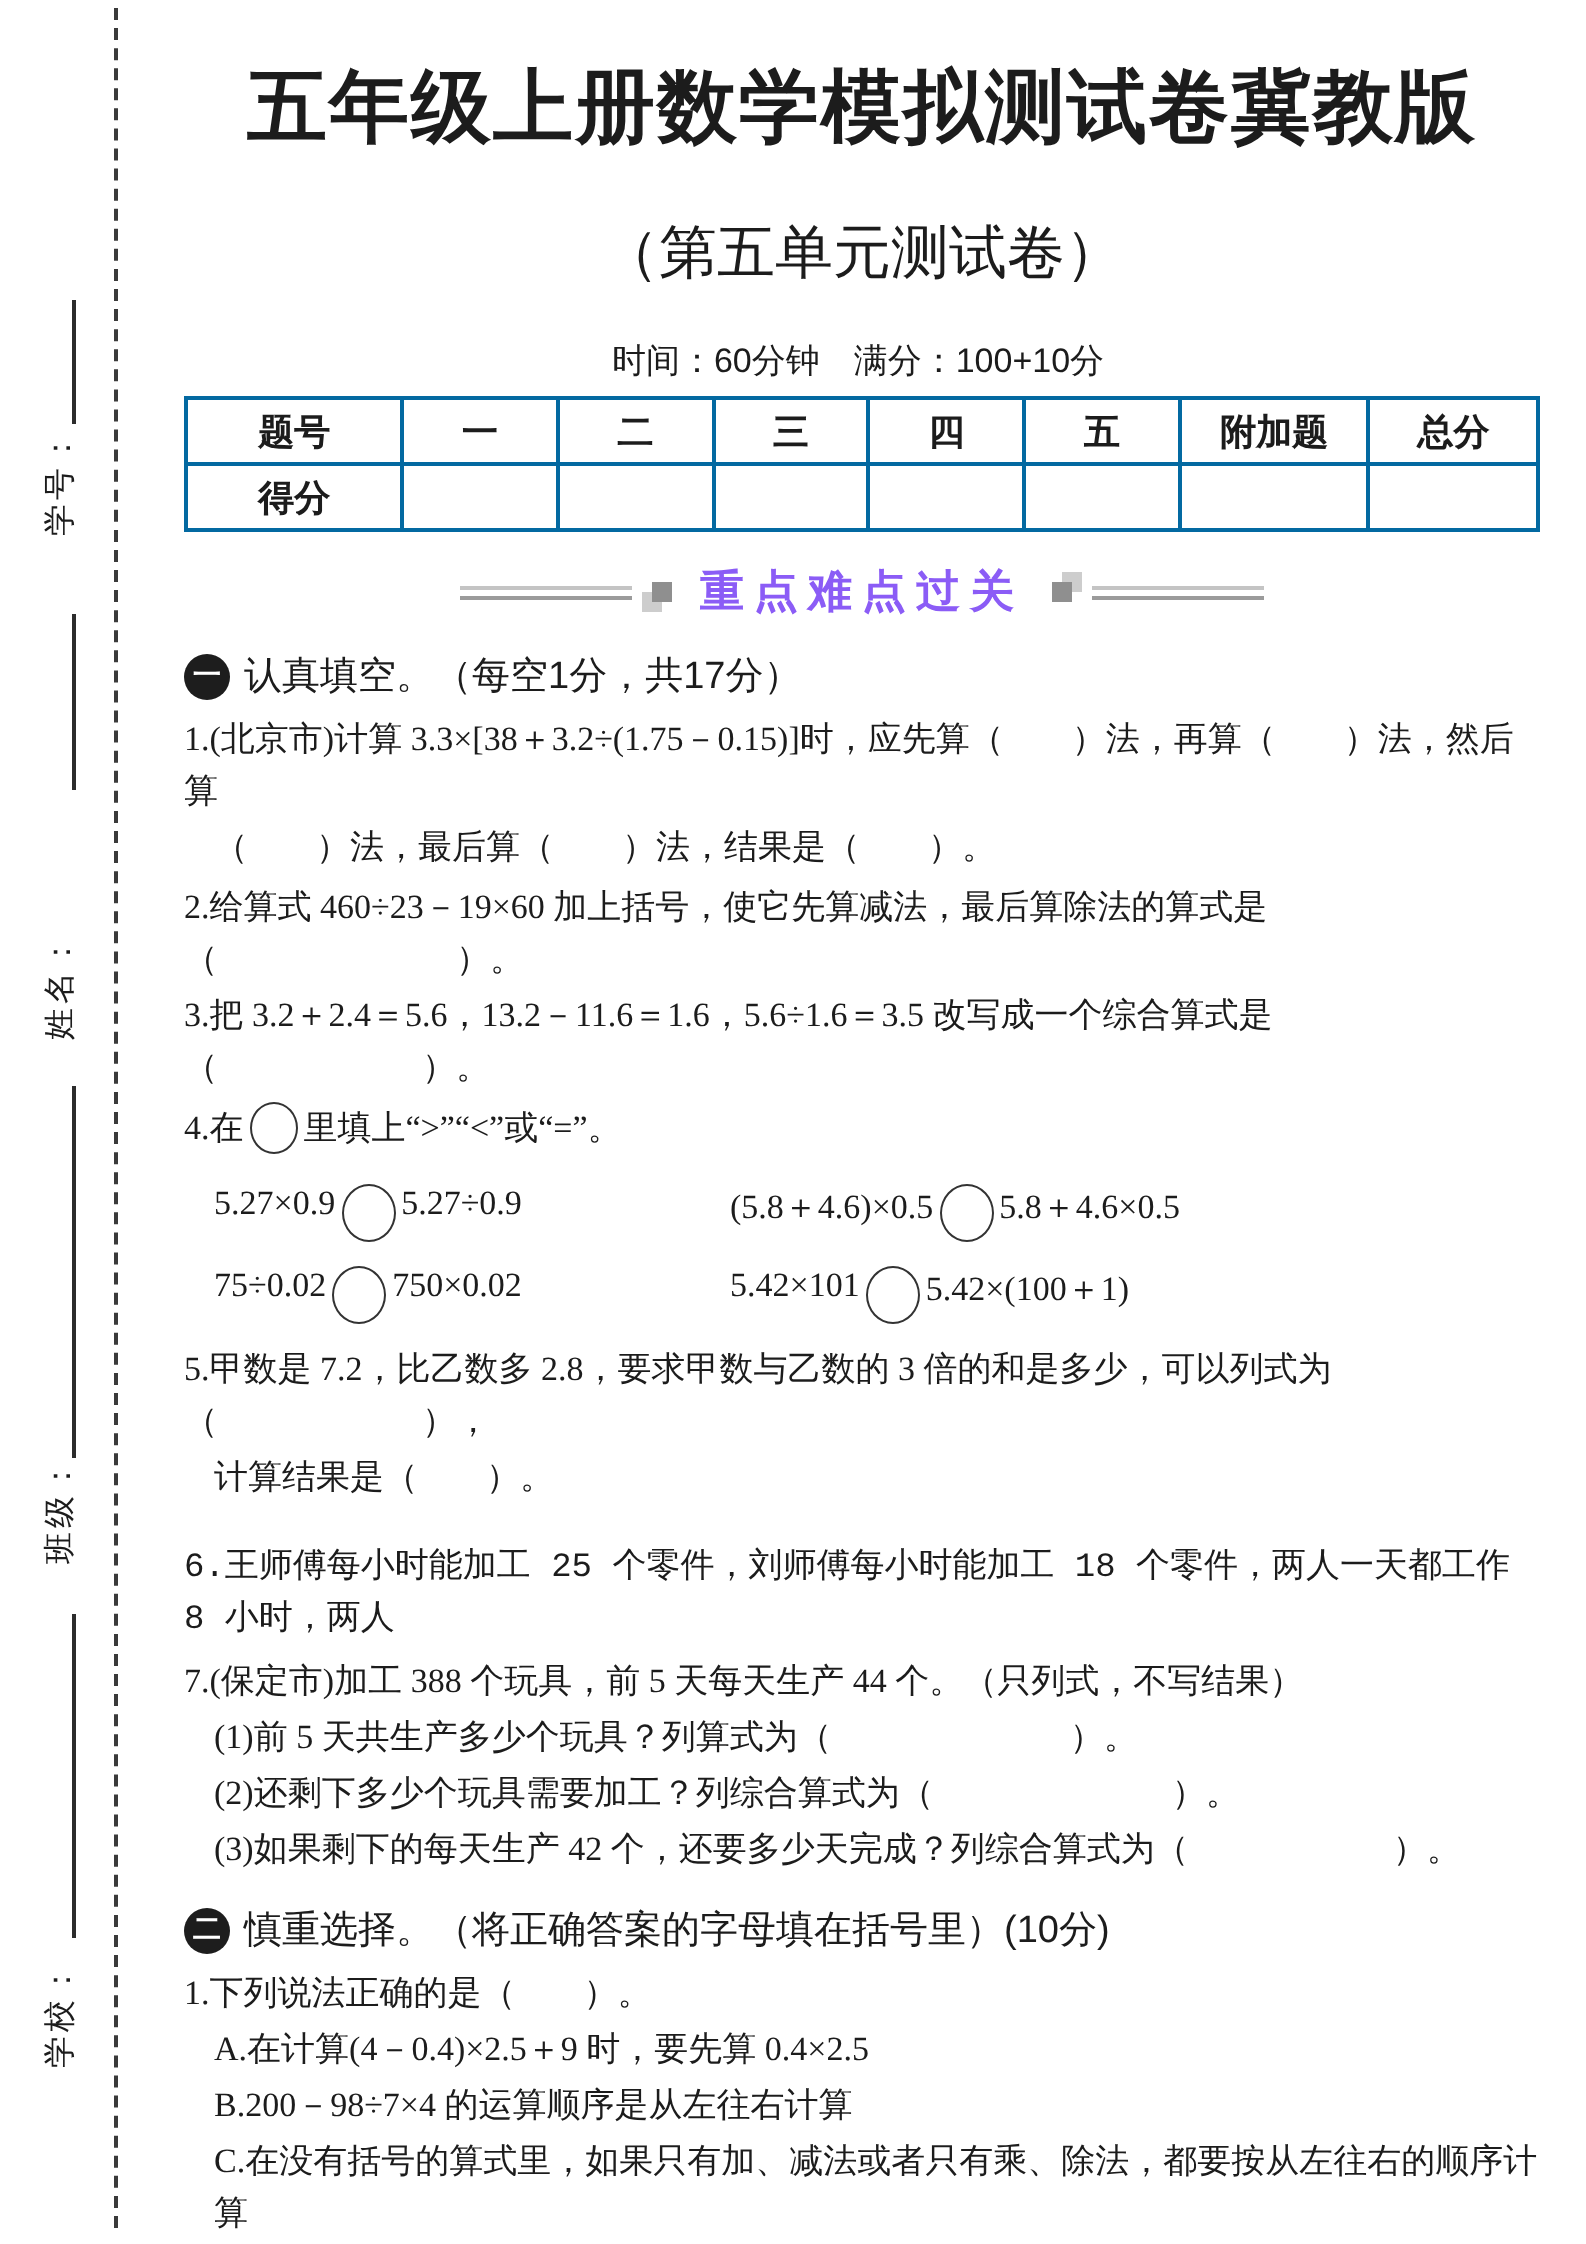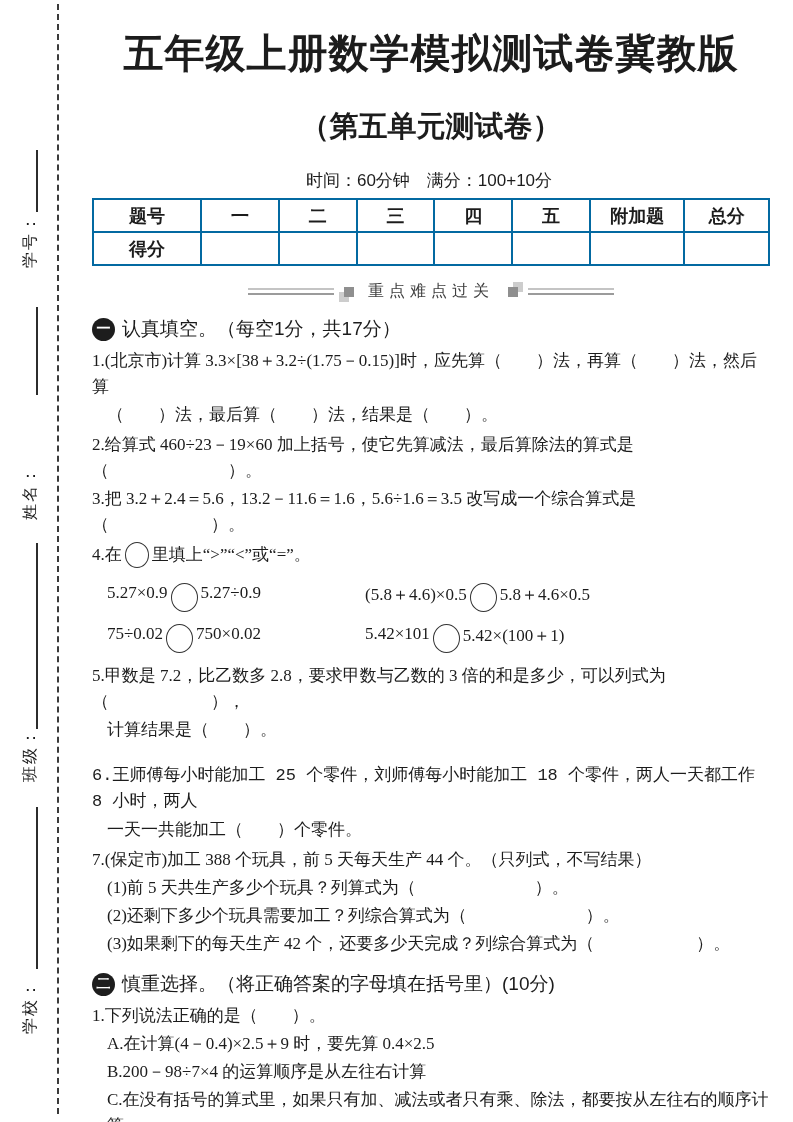--- a/index.html
+++ b/index.html
@@ -18,38 +18,38 @@
     transform:rotate(-90deg); transform-origin:left top;
     font-family:"Liberation Serif","DejaVu Serif",serif; letter-spacing:2px;
   }
   
   .main { position:absolute; left:92px; top:0; width:678px; }
   h1.title {
     margin-top:26px; text-align:center; font-size:40px; font-weight:bold;
     font-family:"Liberation Sans","DejaVu Sans",sans-serif; letter-spacing:1px;
   }
   h2.subtitle {
-    margin-top:26px; text-align:center; font-size:29px; font-weight:bold;
+    margin-top:26px; text-align:center; font-size:29px; font-weight:normal;
     font-family:"Liberation Sans","DejaVu Sans",sans-serif;
   }
   .meta {
     margin-top:22px; text-align:center; font-size:17px; padding-right:4px;
     font-family:"Liberation Sans","DejaVu Sans",sans-serif; font-weight:500;
   }
   
   table.score { width:100%; border-collapse:collapse; margin-top:6px; }
   table.score td {
     border:2px solid #0369a1; height:33px; text-align:center;
     font-size:18px; font-weight:600;
     font-family:"Liberation Sans","DejaVu Sans",sans-serif;
   }
   
   .banner { margin-top:15px; display:flex; align-items:center; justify-content:center; gap:10px; }
   .banner .txt {
-    font-size:16px; font-weight:normal; letter-spacing:5px; color:#404040;
+    font-size:22px; font-weight:bold; letter-spacing:5px; color:#8b5cf6;
     font-family:"Liberation Sans","DejaVu Sans",sans-serif;
   }
   .bline { width:86px; height:7px; border-top:2px solid #c4c4c4; border-bottom:2px solid #9b9b9b; }
   .qmark { width:10px; height:10px; background:#8f8f8f; display:inline-block; }
   .qmark.l { box-shadow:-5px 5px 0 #cdcdcd; margin-right:4px; }
   .qmark.r { box-shadow:5px -5px 0 #cdcdcd; margin-left:4px; }
   
   .sec-head { display:flex; align-items:center; gap:7px; margin-top:14px; margin-bottom:6px; }
   .sec-badge {
     width:23px; height:23px; border-radius:50%; background:#1d1d1d; color:#fff;
@@ -175,21 +175,20 @@
       <span class="cell">
         <span>5.42×101</span>
         <span class="circle"></span>
         <span>5.42×(100＋1)</span>
       </span>
     </div>
 
     <p class="q" style="margin-top:10px;">5.甲数是 7.2，比乙数多 2.8，要求甲数与乙数的 3 倍的和是多少，可以列式为（　　　　　　），</p>
     <p class="q cont">计算结果是（　　）。</p>
     <p class="q" style="margin-top:20px;font-family:Liberation Mono, monospace;">6.王师傅每小时能加工 25 个零件，刘师傅每小时能加工 18 个零件，两人一天都工作 8 小时，两人</p>
-    <p class="q cont">一天一共能加工（　　）个零件。</p>
     <p class="q" style="margin-top:4px;">7.(保定市)加工 388 个玩具，前 5 天每天生产 44 个。（只列式，不写结果）</p>
     <p class="q sub">(1)前 5 天共生产多少个玩具？列算式为（　　　　　　　）。</p>
     <p class="q sub">(2)还剩下多少个玩具需要加工？列综合算式为（　　　　　　　）。</p>
     <p class="q sub">(3)如果剩下的每天生产 42 个，还要多少天完成？列综合算式为（　　　　　　）。</p>
 
     <div class="sec-head">
       <span class="sec-badge">二</span>
       <span class="sec-title">慎重选择。（将正确答案的字母填在括号里）(10分)</span>
     </div>
 

